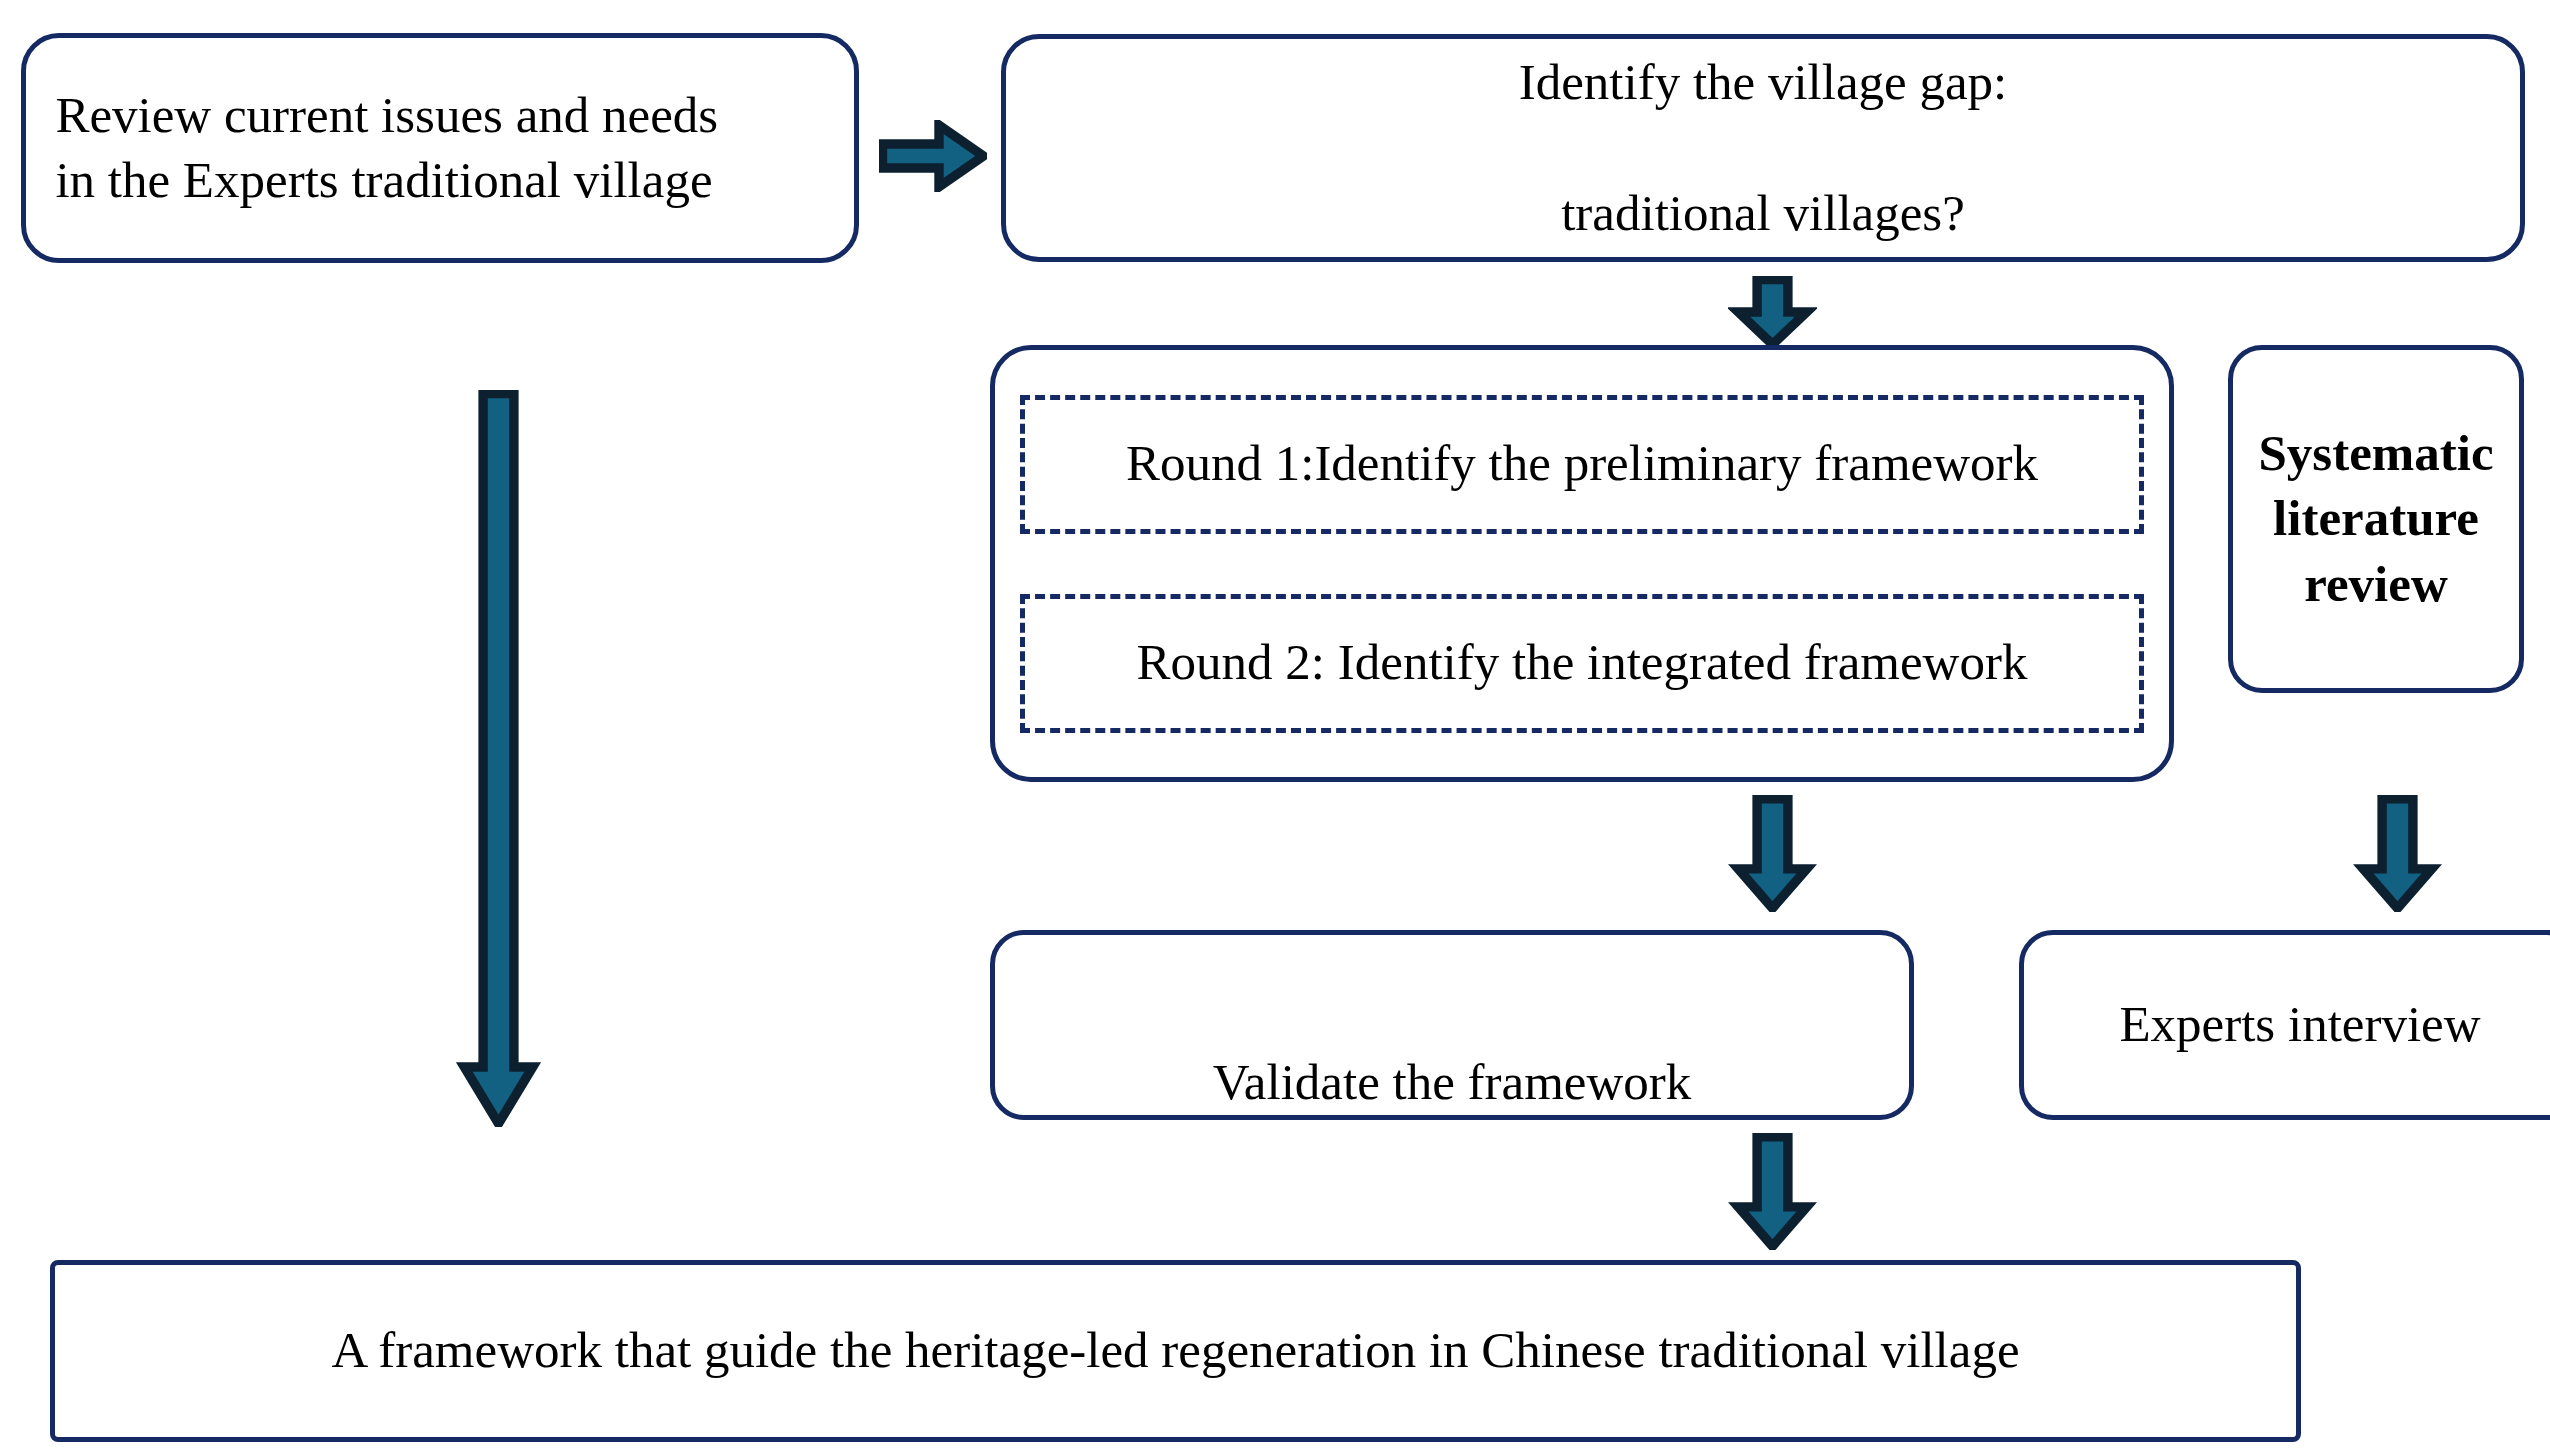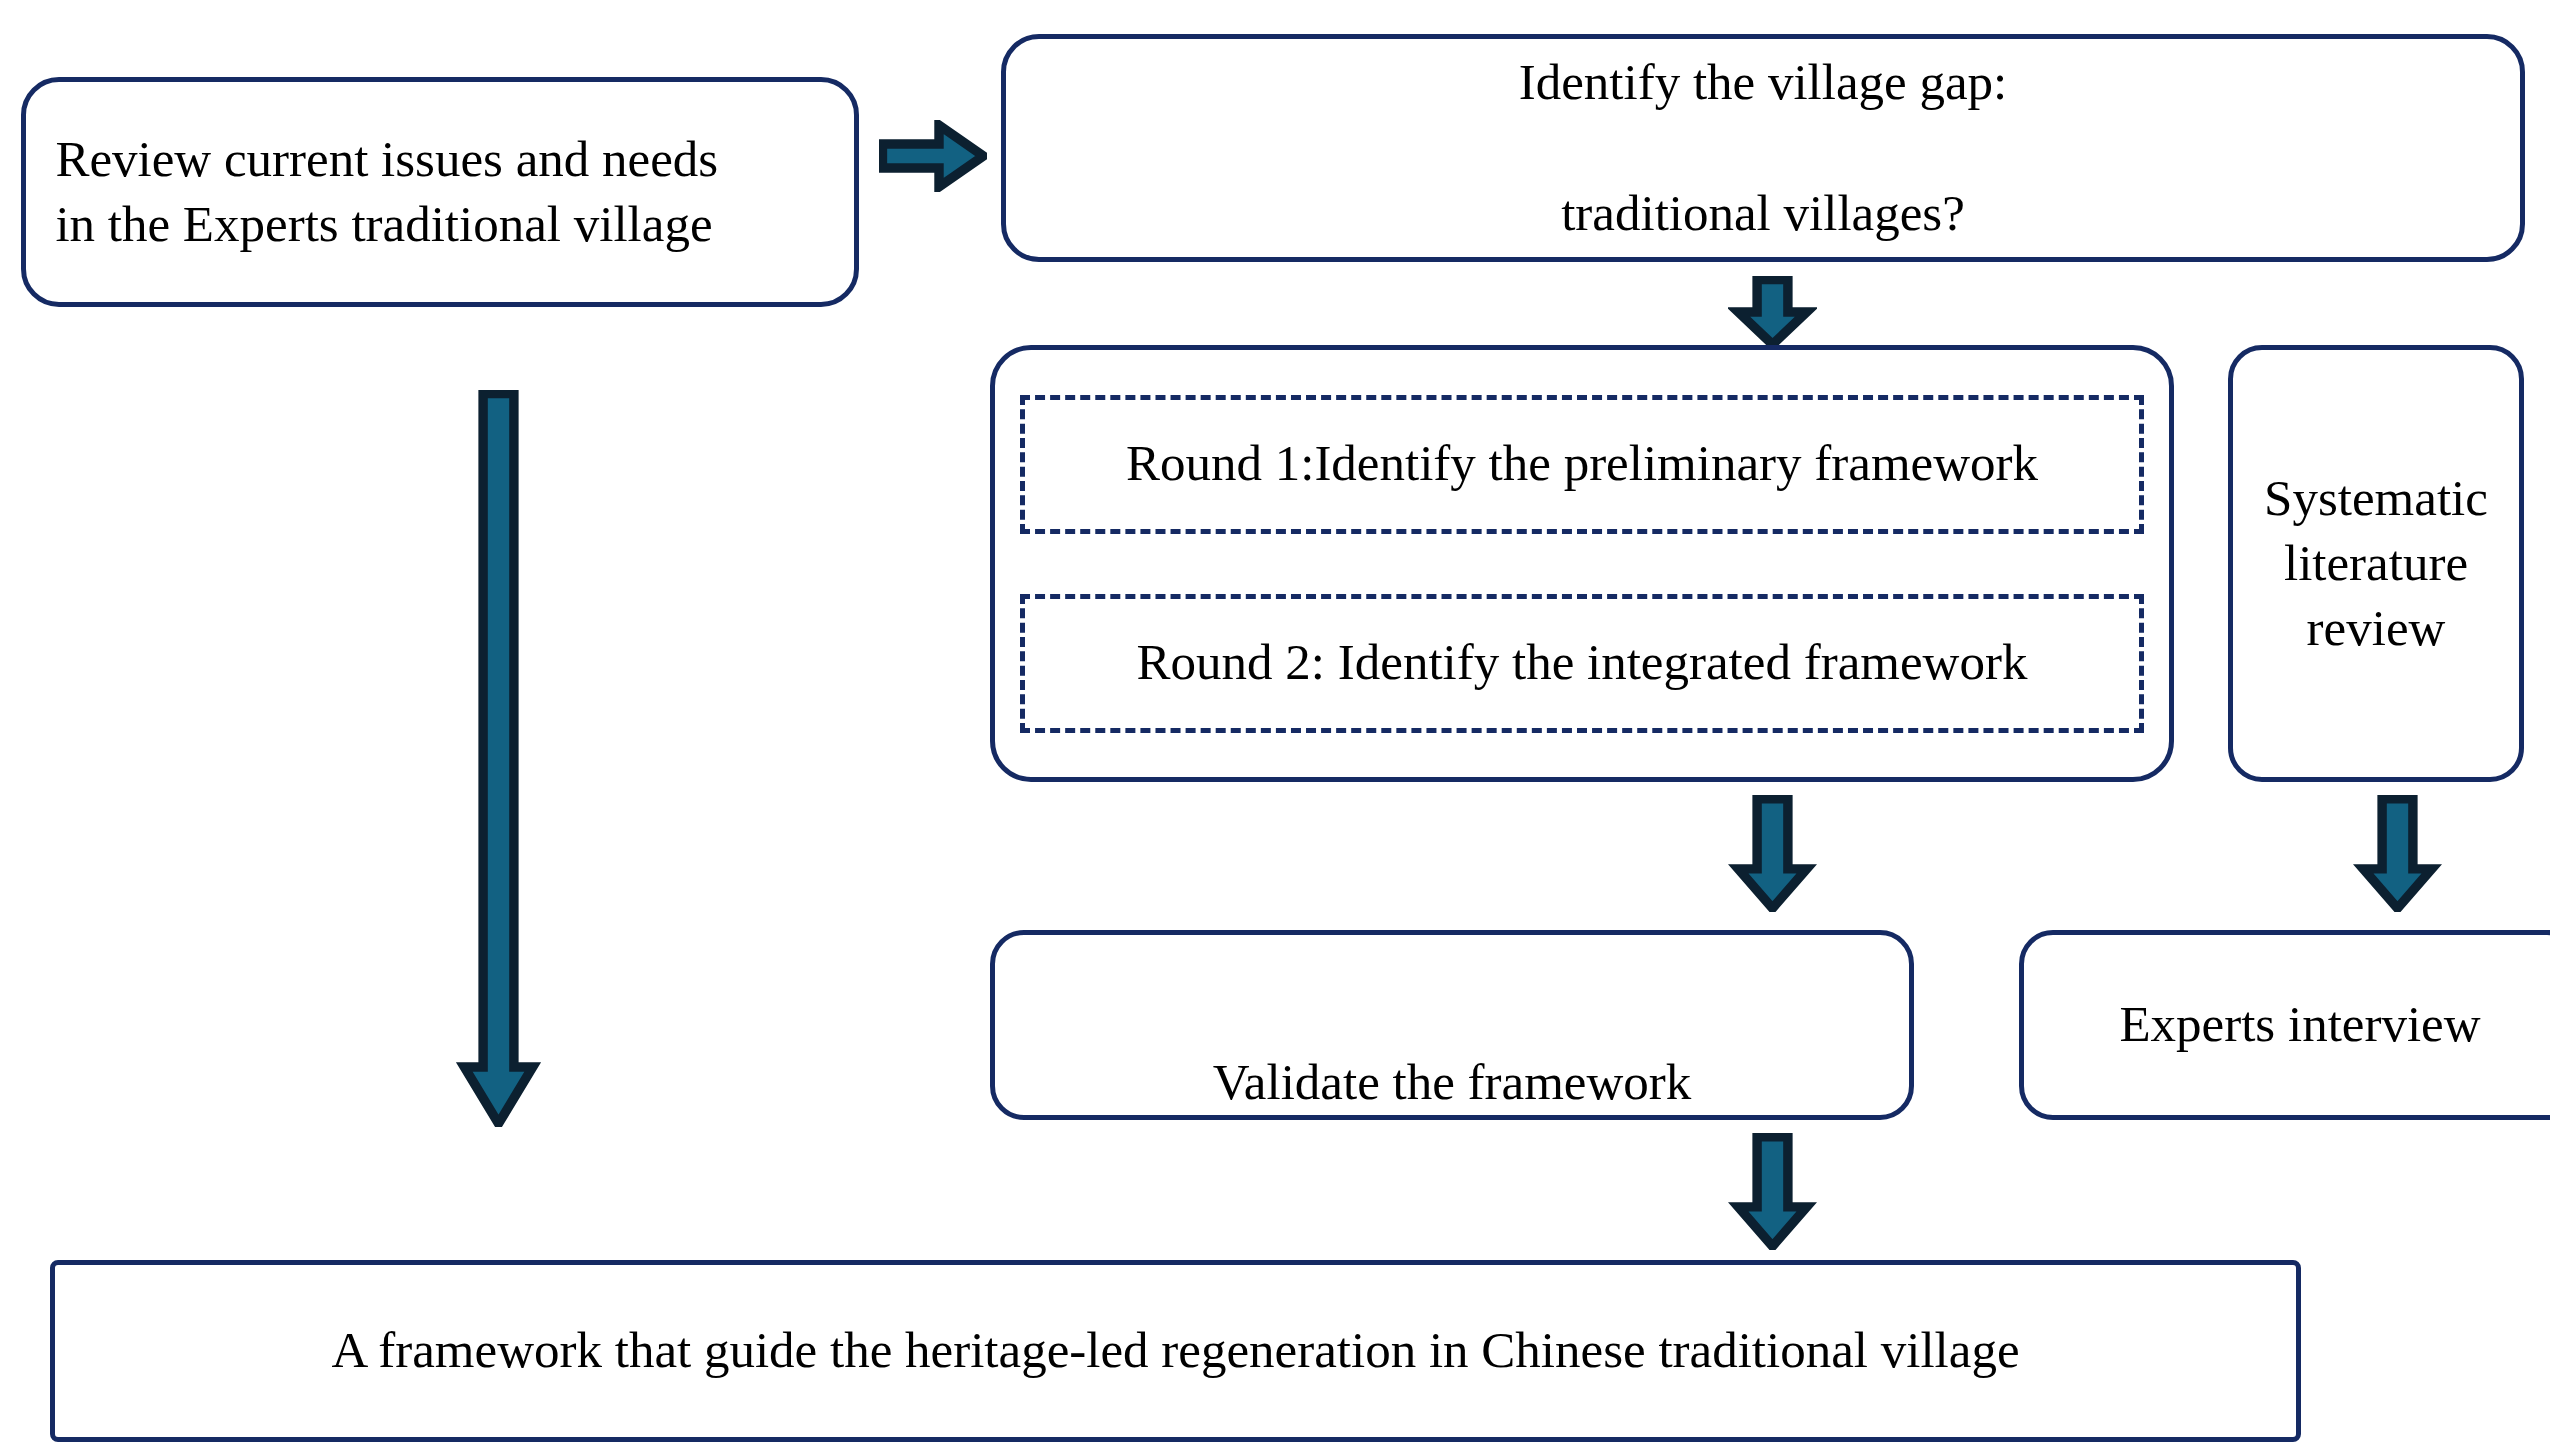--- a/index.html
+++ b/index.html
@@ -34,21 +34,20 @@
     padding: 0 22px;
     box-sizing: border-box;
   }
   .t-center { text-align: center; }
   .t-left   { text-align: left; }
 
   
   #node-review {
     left: 21.4px; top: 33px; width: 838px; height: 230px;
     font-size: 51px;
-    margin-top: 44px;
   }
   #node-review .txt { padding-left: 29px; padding-right: 15.4px; }
 
   #node-gap {
     left: 1001px; top: 34px; width: 1524px; height: 228px;
     font-size: 51px;
   }
 
   #node-delphi {
     left: 990px; top: 345px; width: 1184px; height: 437px;
@@ -66,23 +65,24 @@
     background: #ffffff;
     display: flex;
     align-items: center;
     justify-content: center;
     font-size: 51px;
     color: #000000;
     text-align: center;
   }
 
   #node-slr {
-    left: 2228px; top: 345px; width: 296px; height: 437px;
+    left: 2228px; top: 345px; width: 296px; height: 348px;
     font-size: 51px;
     border-radius: 34px;
+    font-weight: bold;
   }
 
   #node-validate {
     left: 990px; top: 930px; width: 924px; height: 190px;
     font-size: 51px;
     border-radius: 34px;
     align-items: flex-end;
   }
 
   #node-experts {

